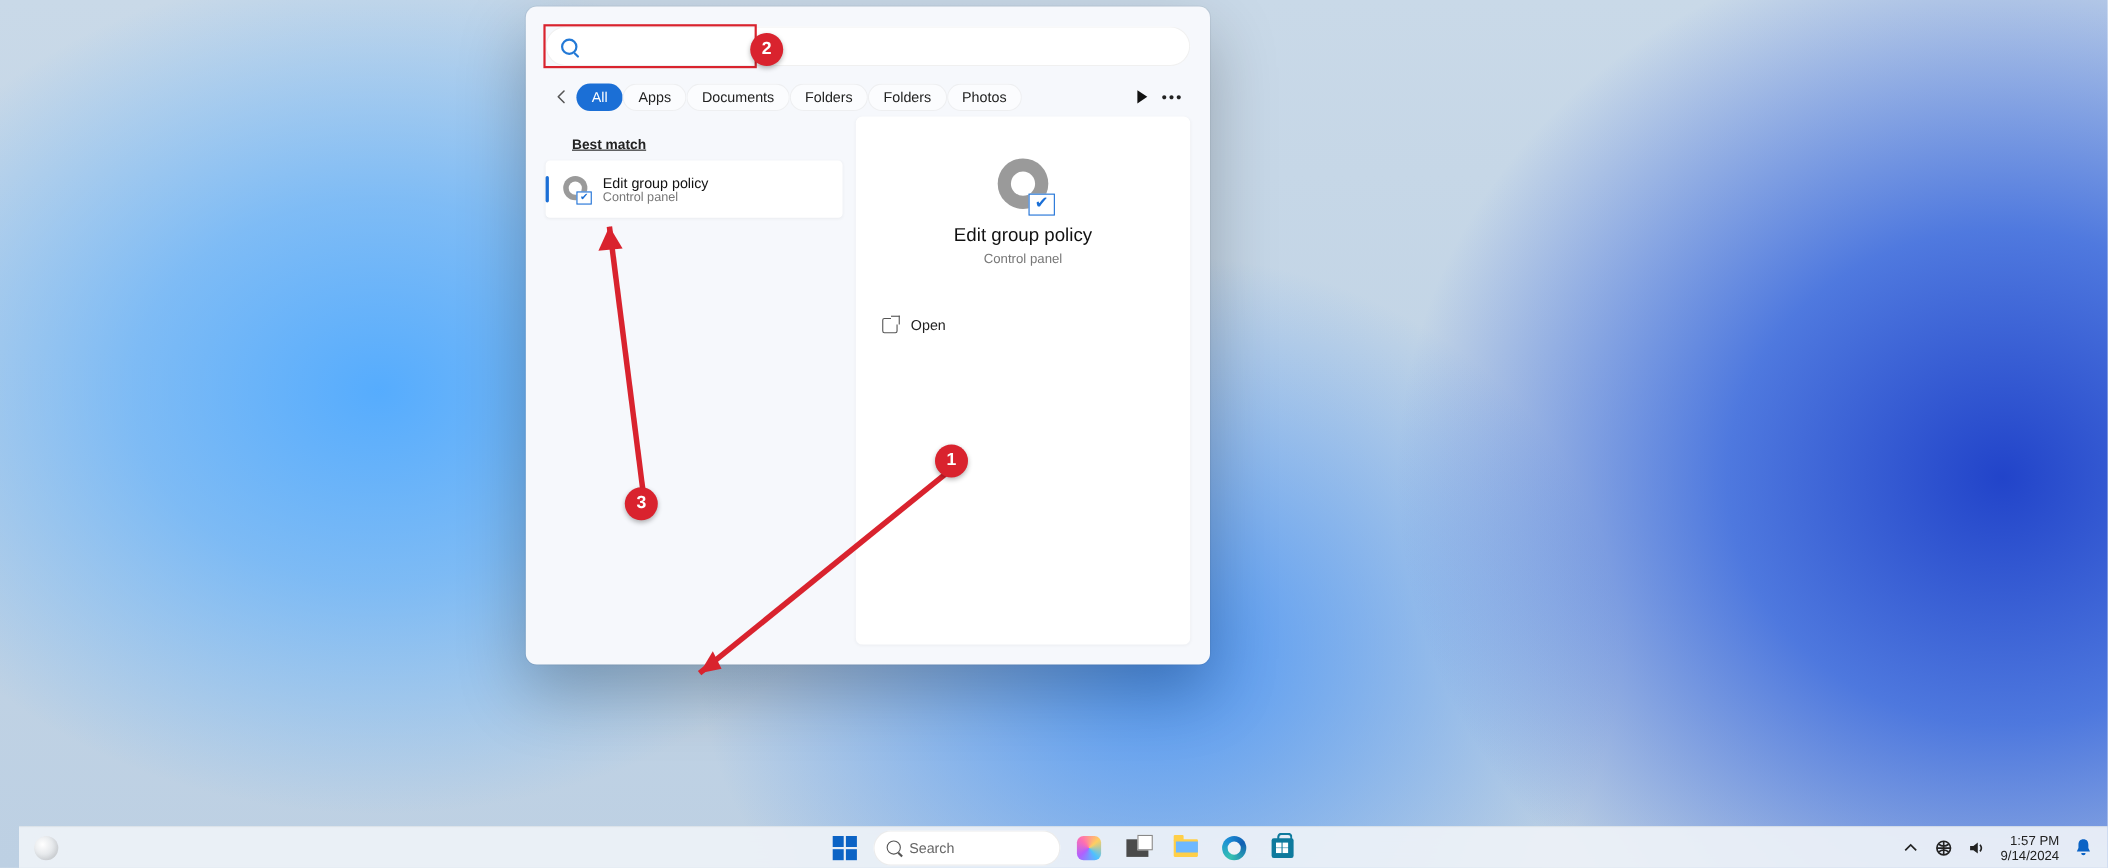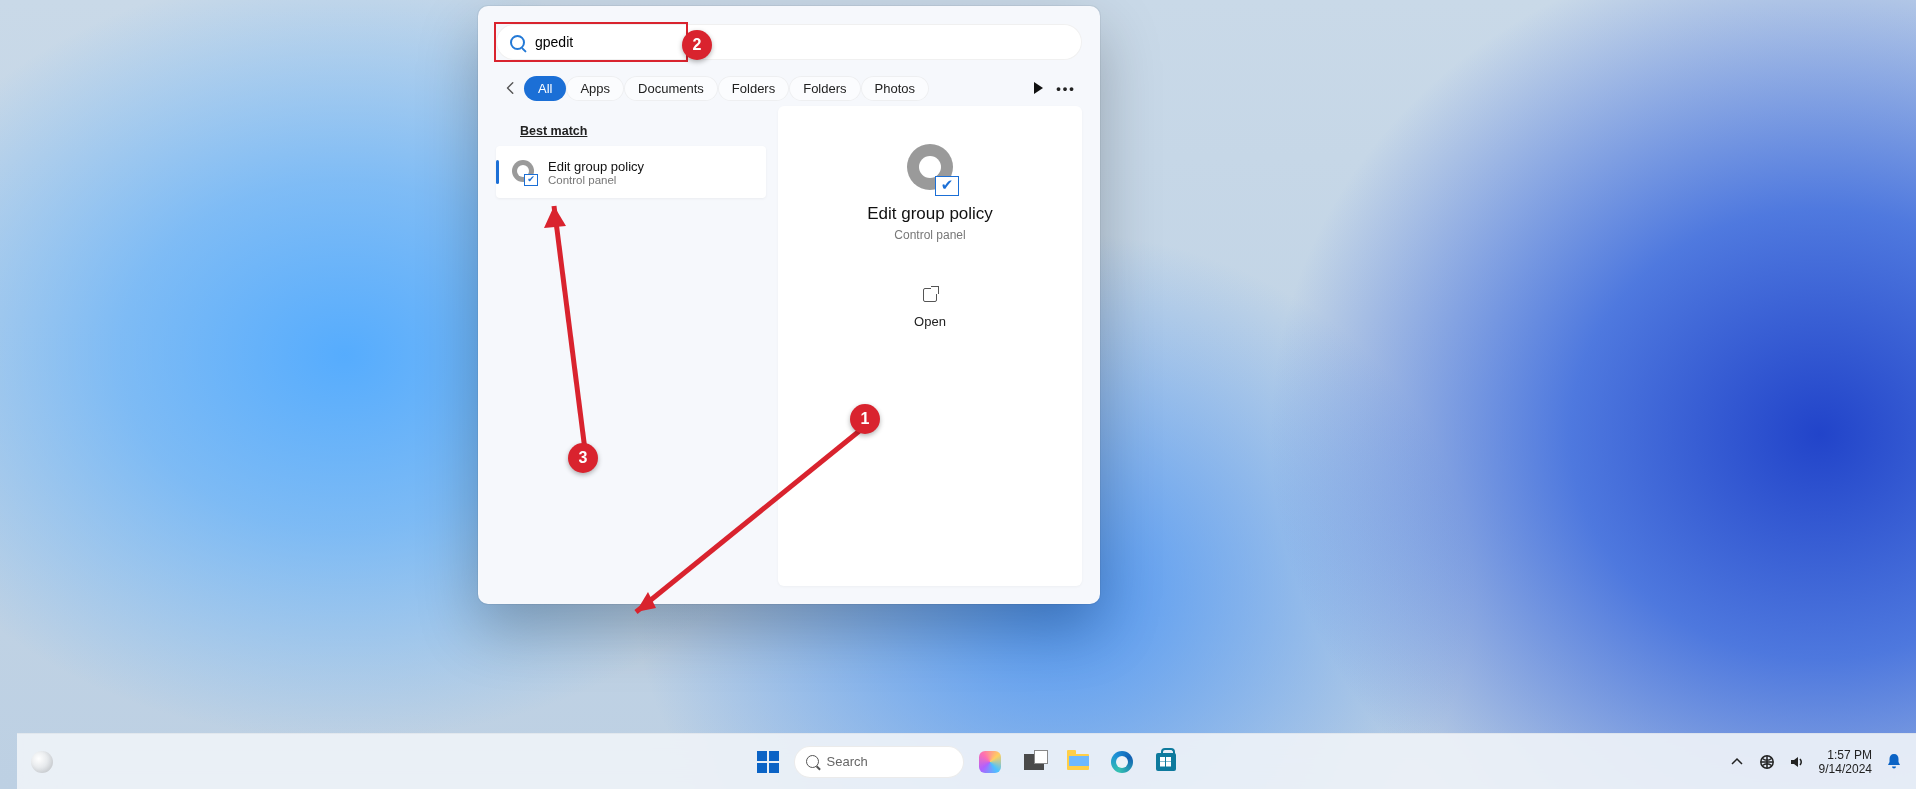--- a/index.html
+++ b/index.html
@@ -126,21 +126,21 @@
   .preview-icon-large .gear-check::before { inset: 12px; }
   .preview-icon-large .gear-check::after {
     width: 22px; height: 18px; font-size: 15px; line-height: 16px;
     right: -6px; bottom: -6px;
   }
   .preview-title { text-align: center; font-size: 17px; color: #111; }
   .preview-sub { text-align: center; font-size: 12px; color: #777; margin-top: 4px; }
   .preview-action {
     display: flex; align-items: center; gap: 12px;
     margin-top: 38px; padding: 8px 6px;
-    font-size: 13px; color: #222; cursor: pointer; border-radius: 4px; flex-direction: column;
+    font-size: 13px; color: #222; cursor: pointer; border-radius: 4px;
   }
   .preview-action .open-icon {
     width: 14px; height: 14px; border: 1.3px solid #555; border-radius: 2px; position: relative;
   }
   .preview-action .open-icon::after {
     content: ""; position: absolute; width: 7px; height: 7px;
     border-top: 1.3px solid #555; border-right: 1.3px solid #555;
     top: -3px; right: -3px; background: #fff;
   }
 
@@ -153,21 +153,21 @@
     display: flex; align-items: center; justify-content: center;
     box-shadow: 0 2px 5px rgba(0,0,0,0.3);
     z-index: 50; pointer-events: none;
   }
   svg.arrow { position: absolute; z-index: 49; pointer-events: none; }
   svg.arrow line { stroke: #d9232e; stroke-width: 5; }
   svg.arrow polygon { fill: #d9232e; }
 
   
   .taskbar {
-    position: absolute; left: 17px; right: 0; bottom: 0; height: 56px;
+    position: absolute; left: 17px; right: 0; bottom: 0; height: 38px;
     background: rgba(238,242,247,0.92);
     backdrop-filter: blur(20px);
     display: flex; align-items: center;
     border-top: 1px solid rgba(0,0,0,0.04);
   }
   .taskbar-left { position: absolute; left: 14px; display: flex; align-items: center; }
   .weather-icon {
     width: 22px; height: 22px; border-radius: 50%;
     background: radial-gradient(circle at 35% 35%, #fff 0%, #e4e7ea 50%, #cfd3d8 100%);
     box-shadow: inset -2px -2px 4px rgba(0,0,0,0.08);
@@ -262,21 +262,20 @@
 </style>
 </head>
 <body>
 
 <div class="desktop"></div>
 
 <div class="start-panel">
 
   <div class="search-row">
     <span class="mag"></span>
-    <input type="text" value="gpedit" style="">
     <div class="search-highlight"></div>
   </div>
 
   <div class="filter-row">
     <div class="back-arrow">
       <svg viewBox="0 0 16 16">
         <path d="M10 2 L4 8 L10 14" stroke="#555" stroke-width="1.6" fill="none" stroke-linecap="round" stroke-linejoin="round"></path>
       </svg>
     </div>
     <div class="pill active">All</div>

